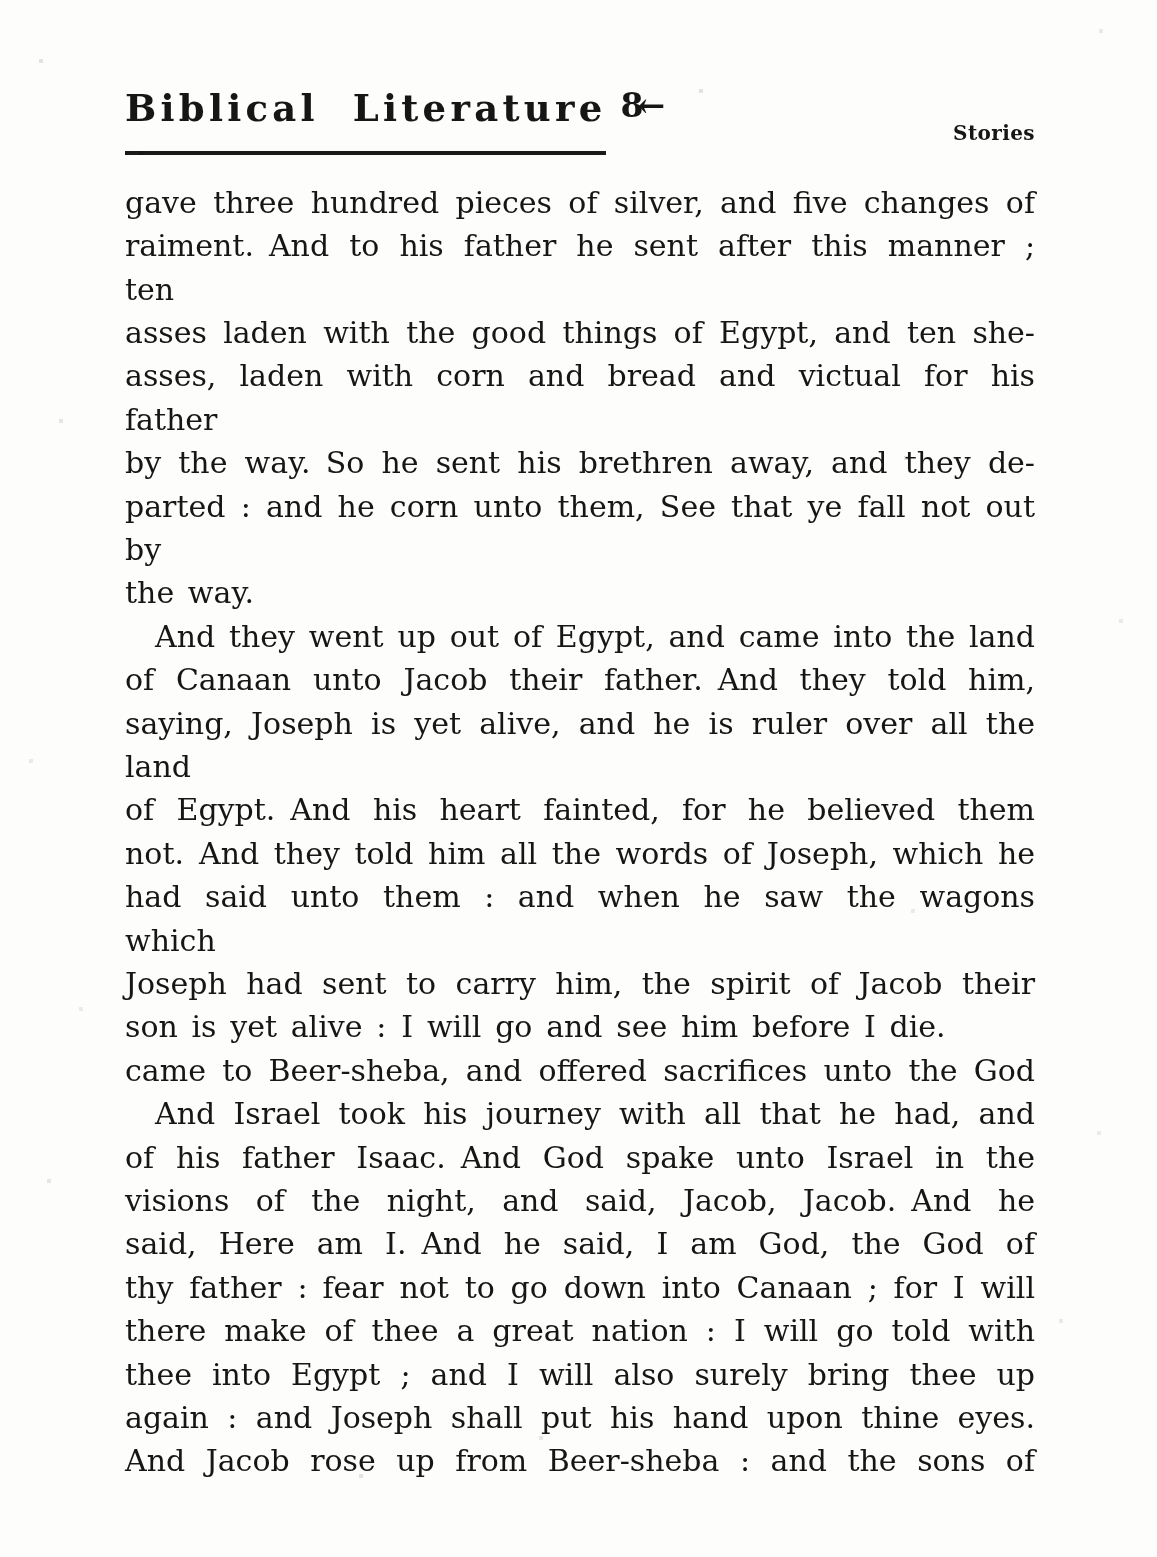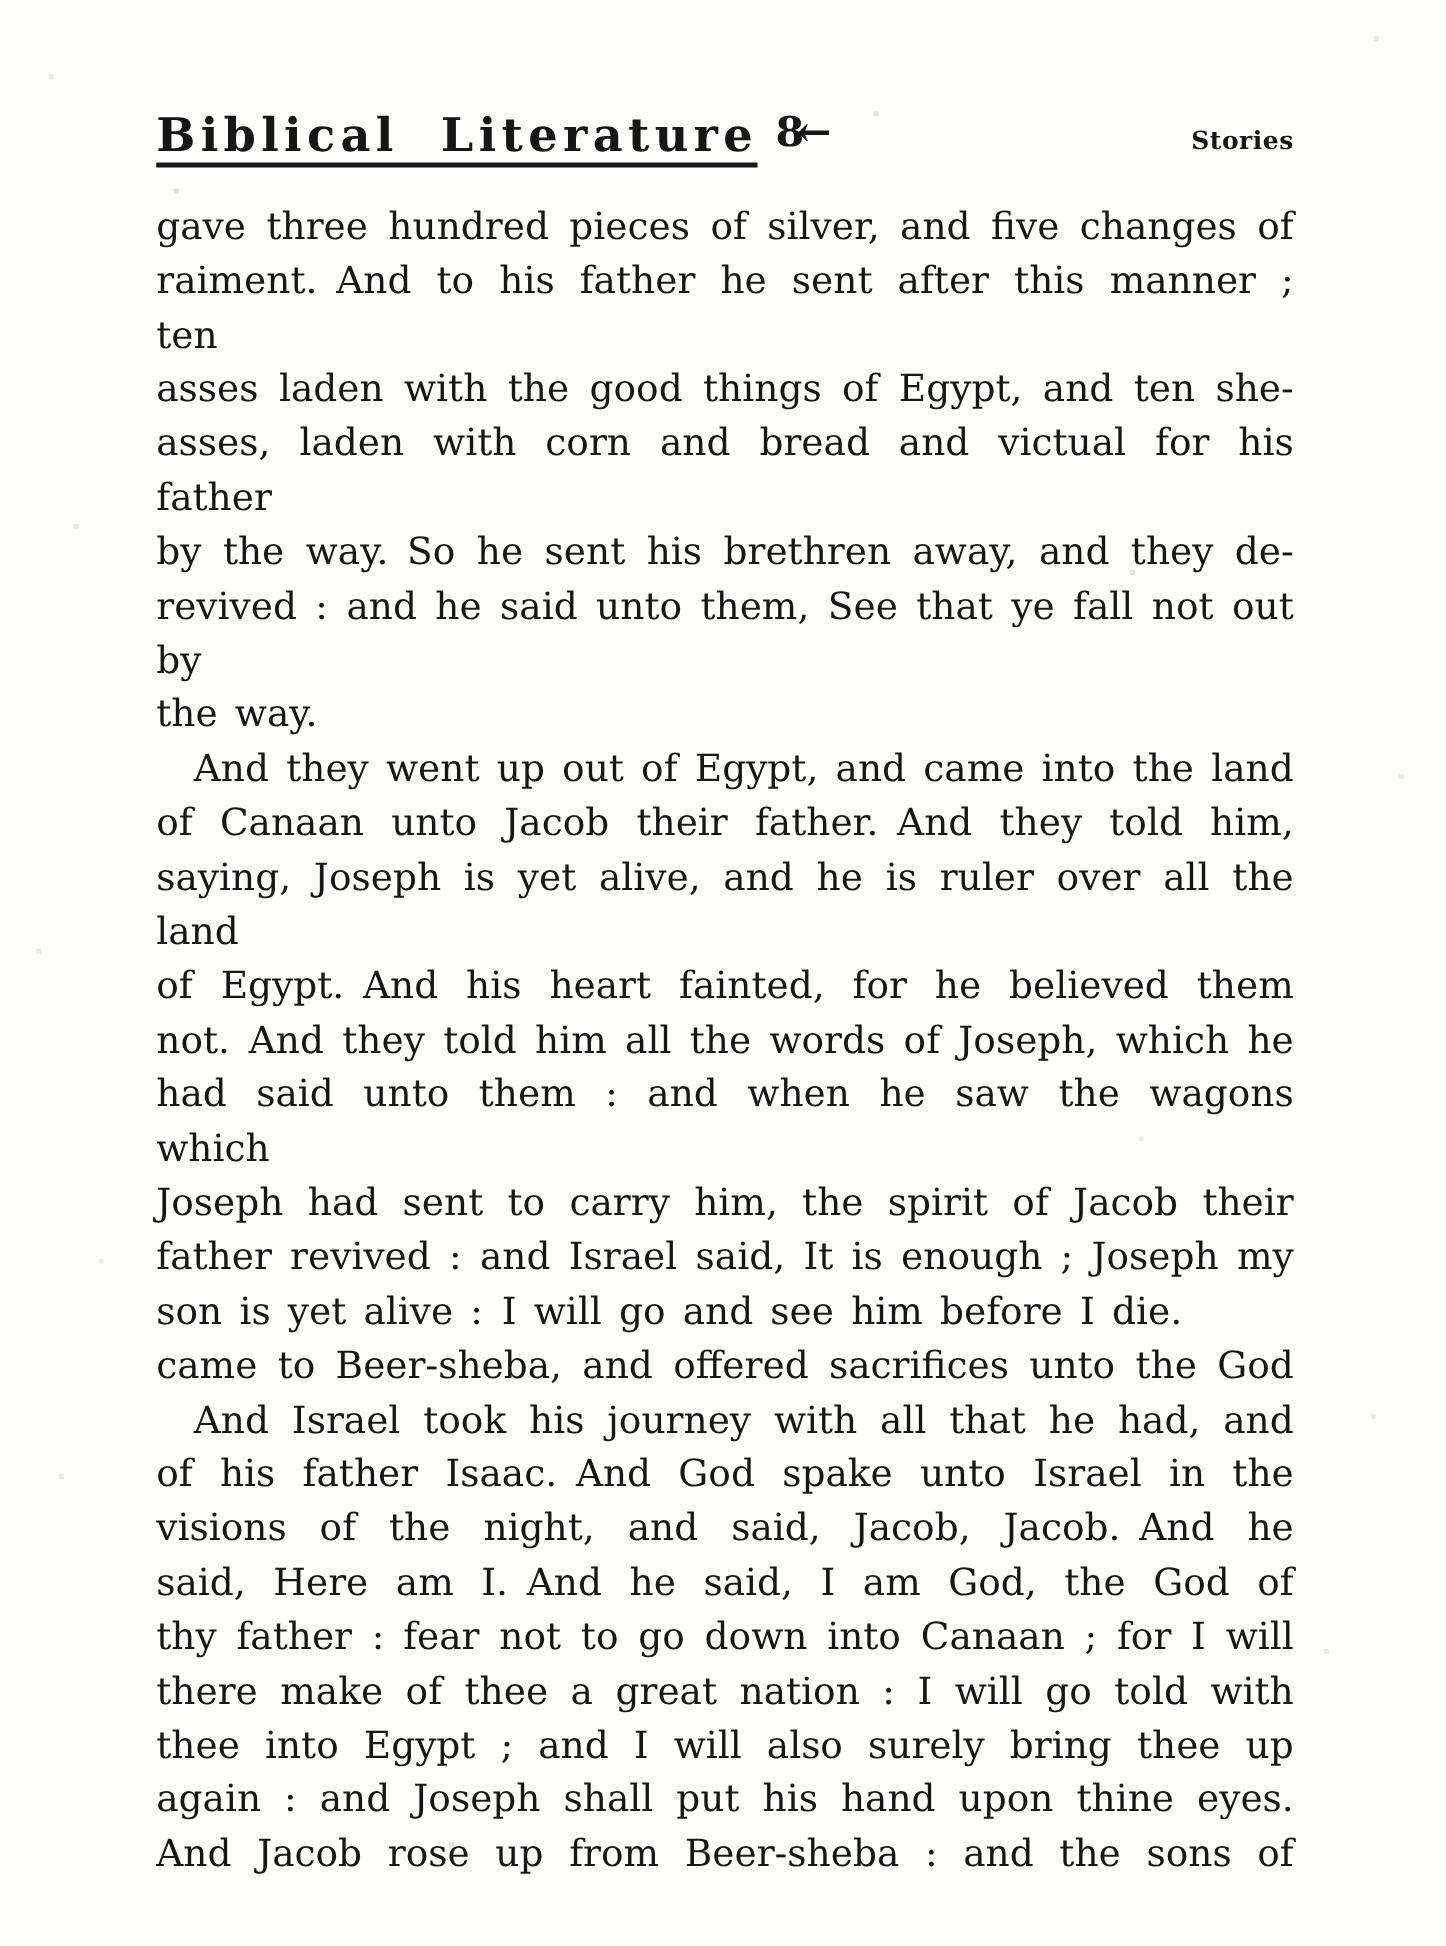--- a/index.html
+++ b/index.html
@@ -51,21 +51,21 @@
   .title-wrap {
     display: flex;
     align-items: baseline;
   }
   .page-title {
     display: inline-block;
     font-size: 37px;
     font-weight: bold;
     letter-spacing: 0.115em;
     word-spacing: 0.45em;
-    padding-bottom: 1px;
+    padding-bottom: 22px;
     border-bottom: 4px solid #1a1a1a;
     line-height: 1.1;
   }
   .fleuron {
     font-size: 33px;
     font-weight: bold;
     margin-left: 14px;
     letter-spacing: -0.18em;
     transform: translateY(-4px);
   }
@@ -107,32 +107,31 @@
     <div class="running-head">Stories</div>
   </div>
 
   <div class="page-body">
       <div class="para">
         <div class="line">gave three hundred pieces of silver, and five changes of</div>
         <div class="line">raiment. And to his father he sent after this manner ; ten</div>
         <div class="line">asses laden with the good things of Egypt, and ten she-</div>
         <div class="line">asses, laden with corn and bread and victual for his father</div>
         <div class="line">by the way. So he sent his brethren away, and they de-</div>
-        <div class="line">revived : and he said unto them, See that ye fall not out by</div>
+        <div class="line">parted : and he corn unto them, See that ye fall not out by</div>
         <div class="line no-justify">the way.</div>
       </div>
       <div class="para">
         <div class="line first-indent">And they went up out of Egypt, and came into the land</div>
         <div class="line">of Canaan unto Jacob their father. And they told him,</div>
         <div class="line">saying, Joseph is yet alive, and he is ruler over all the land</div>
         <div class="line">of Egypt. And his heart fainted, for he believed them</div>
         <div class="line">not. And they told him all the words of Joseph, which he</div>
         <div class="line">had said unto them : and when he saw the wagons which</div>
         <div class="line">Joseph had sent to carry him, the spirit of Jacob their</div>
-        <div class="line">father revived : and Israel said, It is enough ; Joseph my</div>
         <div class="line no-justify">son is yet alive : I will go and see him before I die.</div>
       </div>
       <div class="para">
         <div class="line">came to Beer-sheba, and offered sacrifices unto the God</div>
         <div class="line first-indent">And Israel took his journey with all that he had, and</div>
         <div class="line">of his father Isaac. And God spake unto Israel in the</div>
         <div class="line">visions of the night, and said, Jacob, Jacob. And he</div>
         <div class="line">said, Here am I. And he said, I am God, the God of</div>
         <div class="line">thy father : fear not to go down into Canaan ; for I will</div>
         <div class="line">there make of thee a great nation : I will go told with</div>

